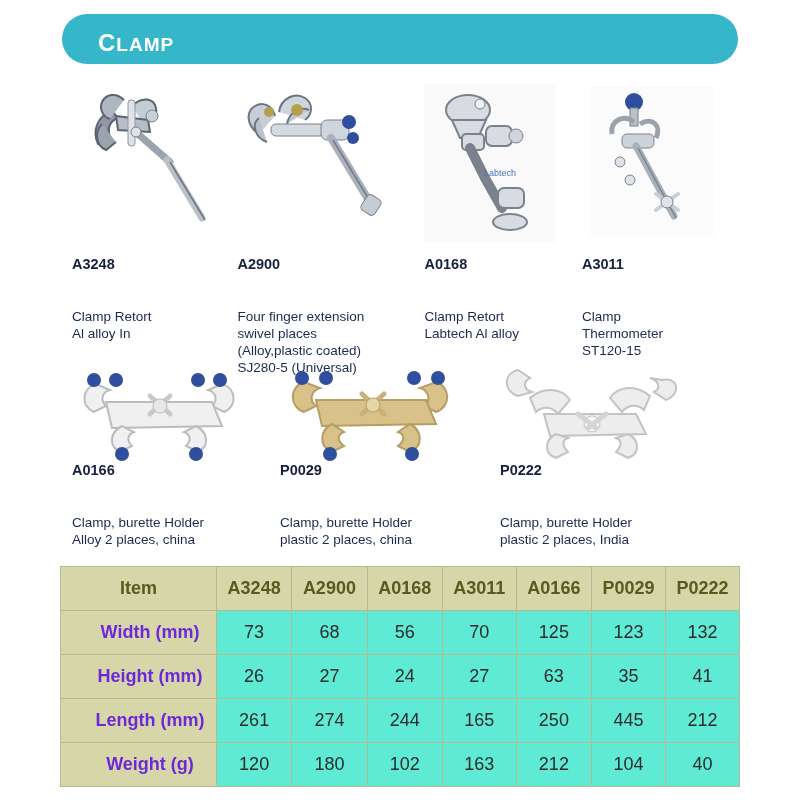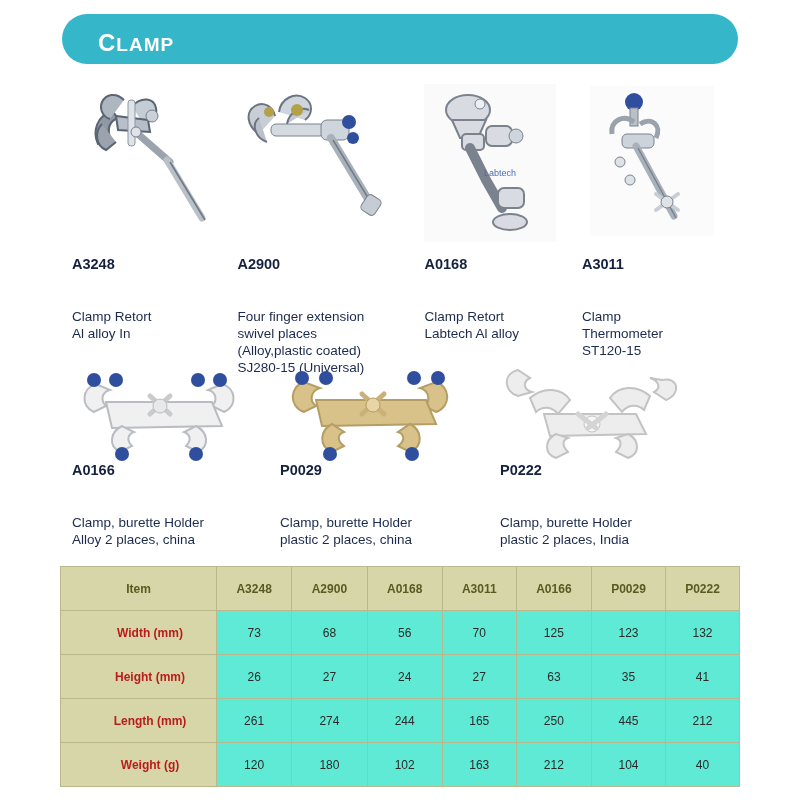--- a/index.html
+++ b/index.html
@@ -79,31 +79,31 @@
     position: absolute;
     left: 60px;
     top: 566px;
     border-collapse: collapse;
     width: 680px;
   }
   .spec-table th, .spec-table td {
     border: 1px solid #b9b98d;
     height: 41px;
     text-align: center;
-    font-size: 12px;
+    font-size: 18px;
     color: #2b2b2b;
   }
   .spec-table thead th {
     background: #d6d6a8;
     color: #5a5a20;
     font-weight: bold;
   }
   .spec-table tbody th {
     background: #d6d6a8;
-    color: #b91c1c;
+    color: #6d28d9;
     font-weight: bold;
     width: 130px;
     padding-left: 24px;
   }
   .spec-table tbody td {
     background: #5eead4;
     font-weight: normal;
   }
   .spec-table thead th.item-head { width: 130px; }
 
@@ -162,21 +162,21 @@
         <path d="M94 62 L134 128" stroke="#a9b1ba" stroke-width="8" stroke-linecap="round"></path>
         <path d="M96 64 L136 130" stroke="#727c88" stroke-width="1.5"></path>
         <rect x="126" y="120" width="16" height="18" rx="4" fill="#c6ccd4" stroke="#78828e" transform="rotate(33 134 129)"></rect>
       </svg>
     </div>
     <div class="p-code">A2900</div>
     <div class="p-desc">
       <div>Four finger extension</div>
       <div>swivel places</div>
       <div>(Alloy,plastic coated)</div>
-      <div>SJ280-15 (Universal)</div>
+      <div>SJ280-5 (Universal)</div>
     </div>
   </div>
 
   <div class="product" style="width:160px;">
     <div class="p-img">
       <svg width="150" height="180" viewBox="0 0 150 180">
         <rect x="0" y="8" width="132" height="158" fill="#fafafa"></rect>
         <g stroke="#7a828d" stroke-width="2" fill="#d8dce2">
           <ellipse cx="44" cy="34" rx="22" ry="15"></ellipse>
           <path d="M28 44 L36 62 L54 62 L62 44 Z"></path>

